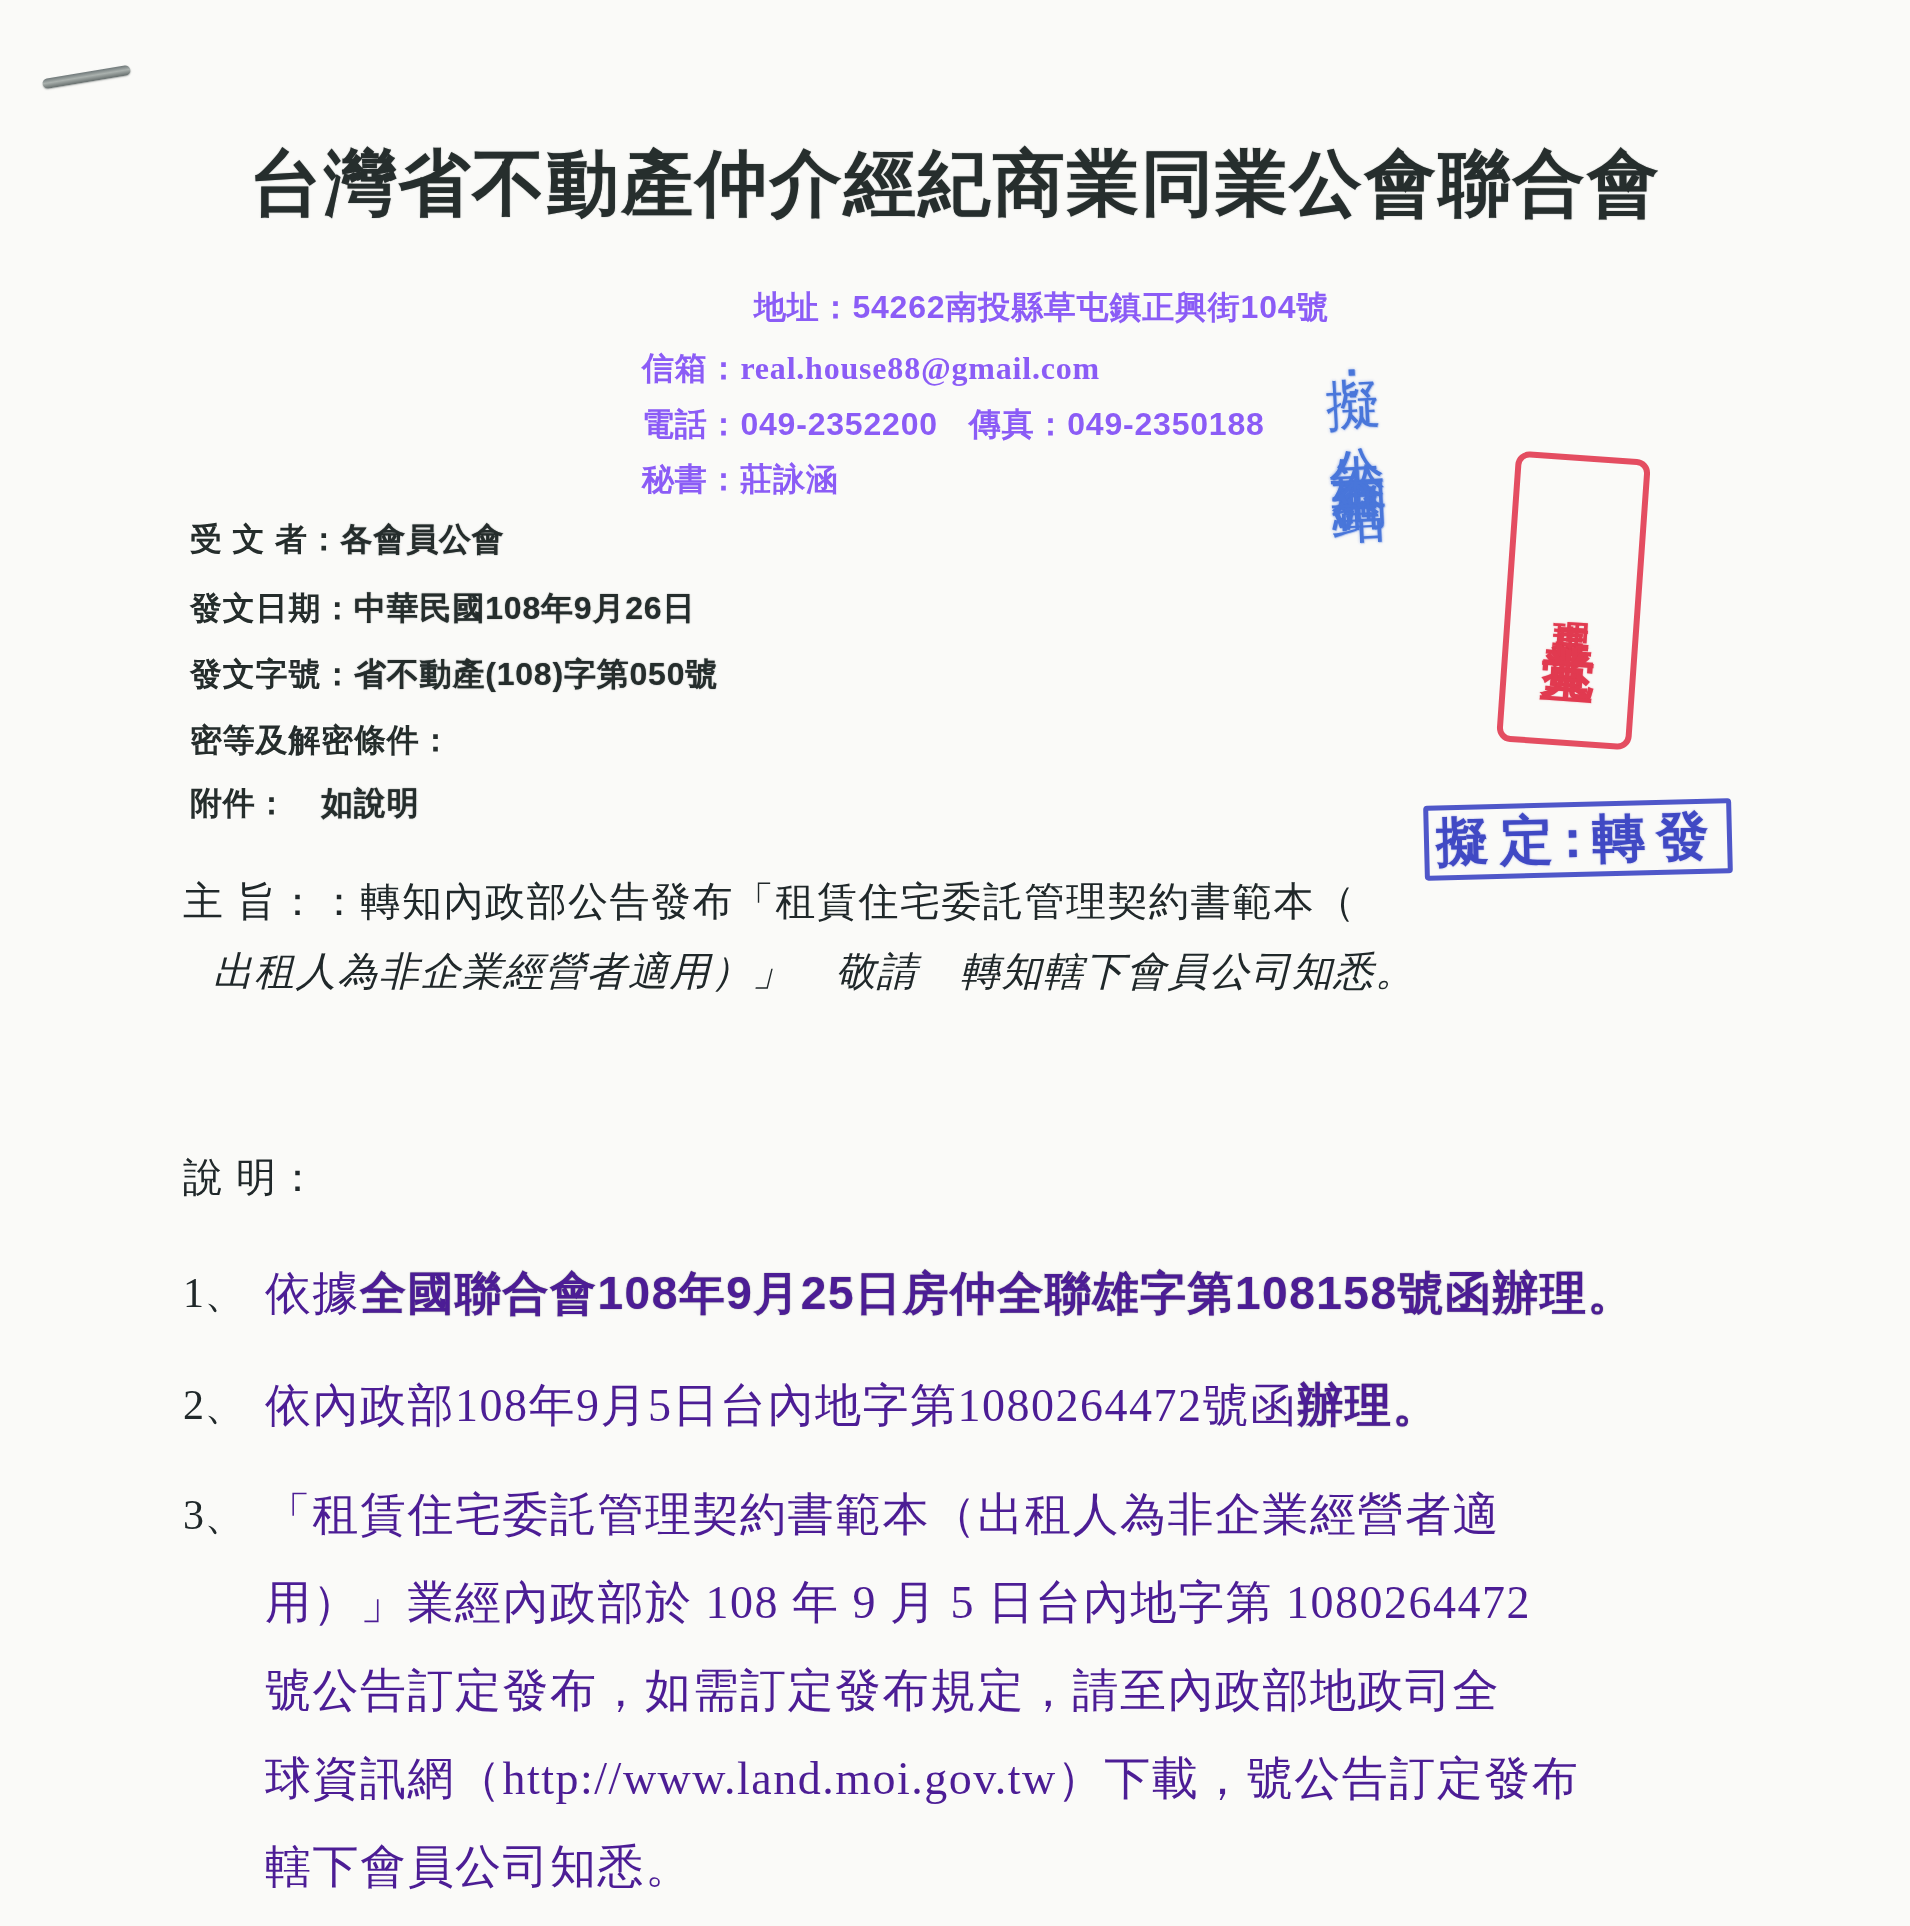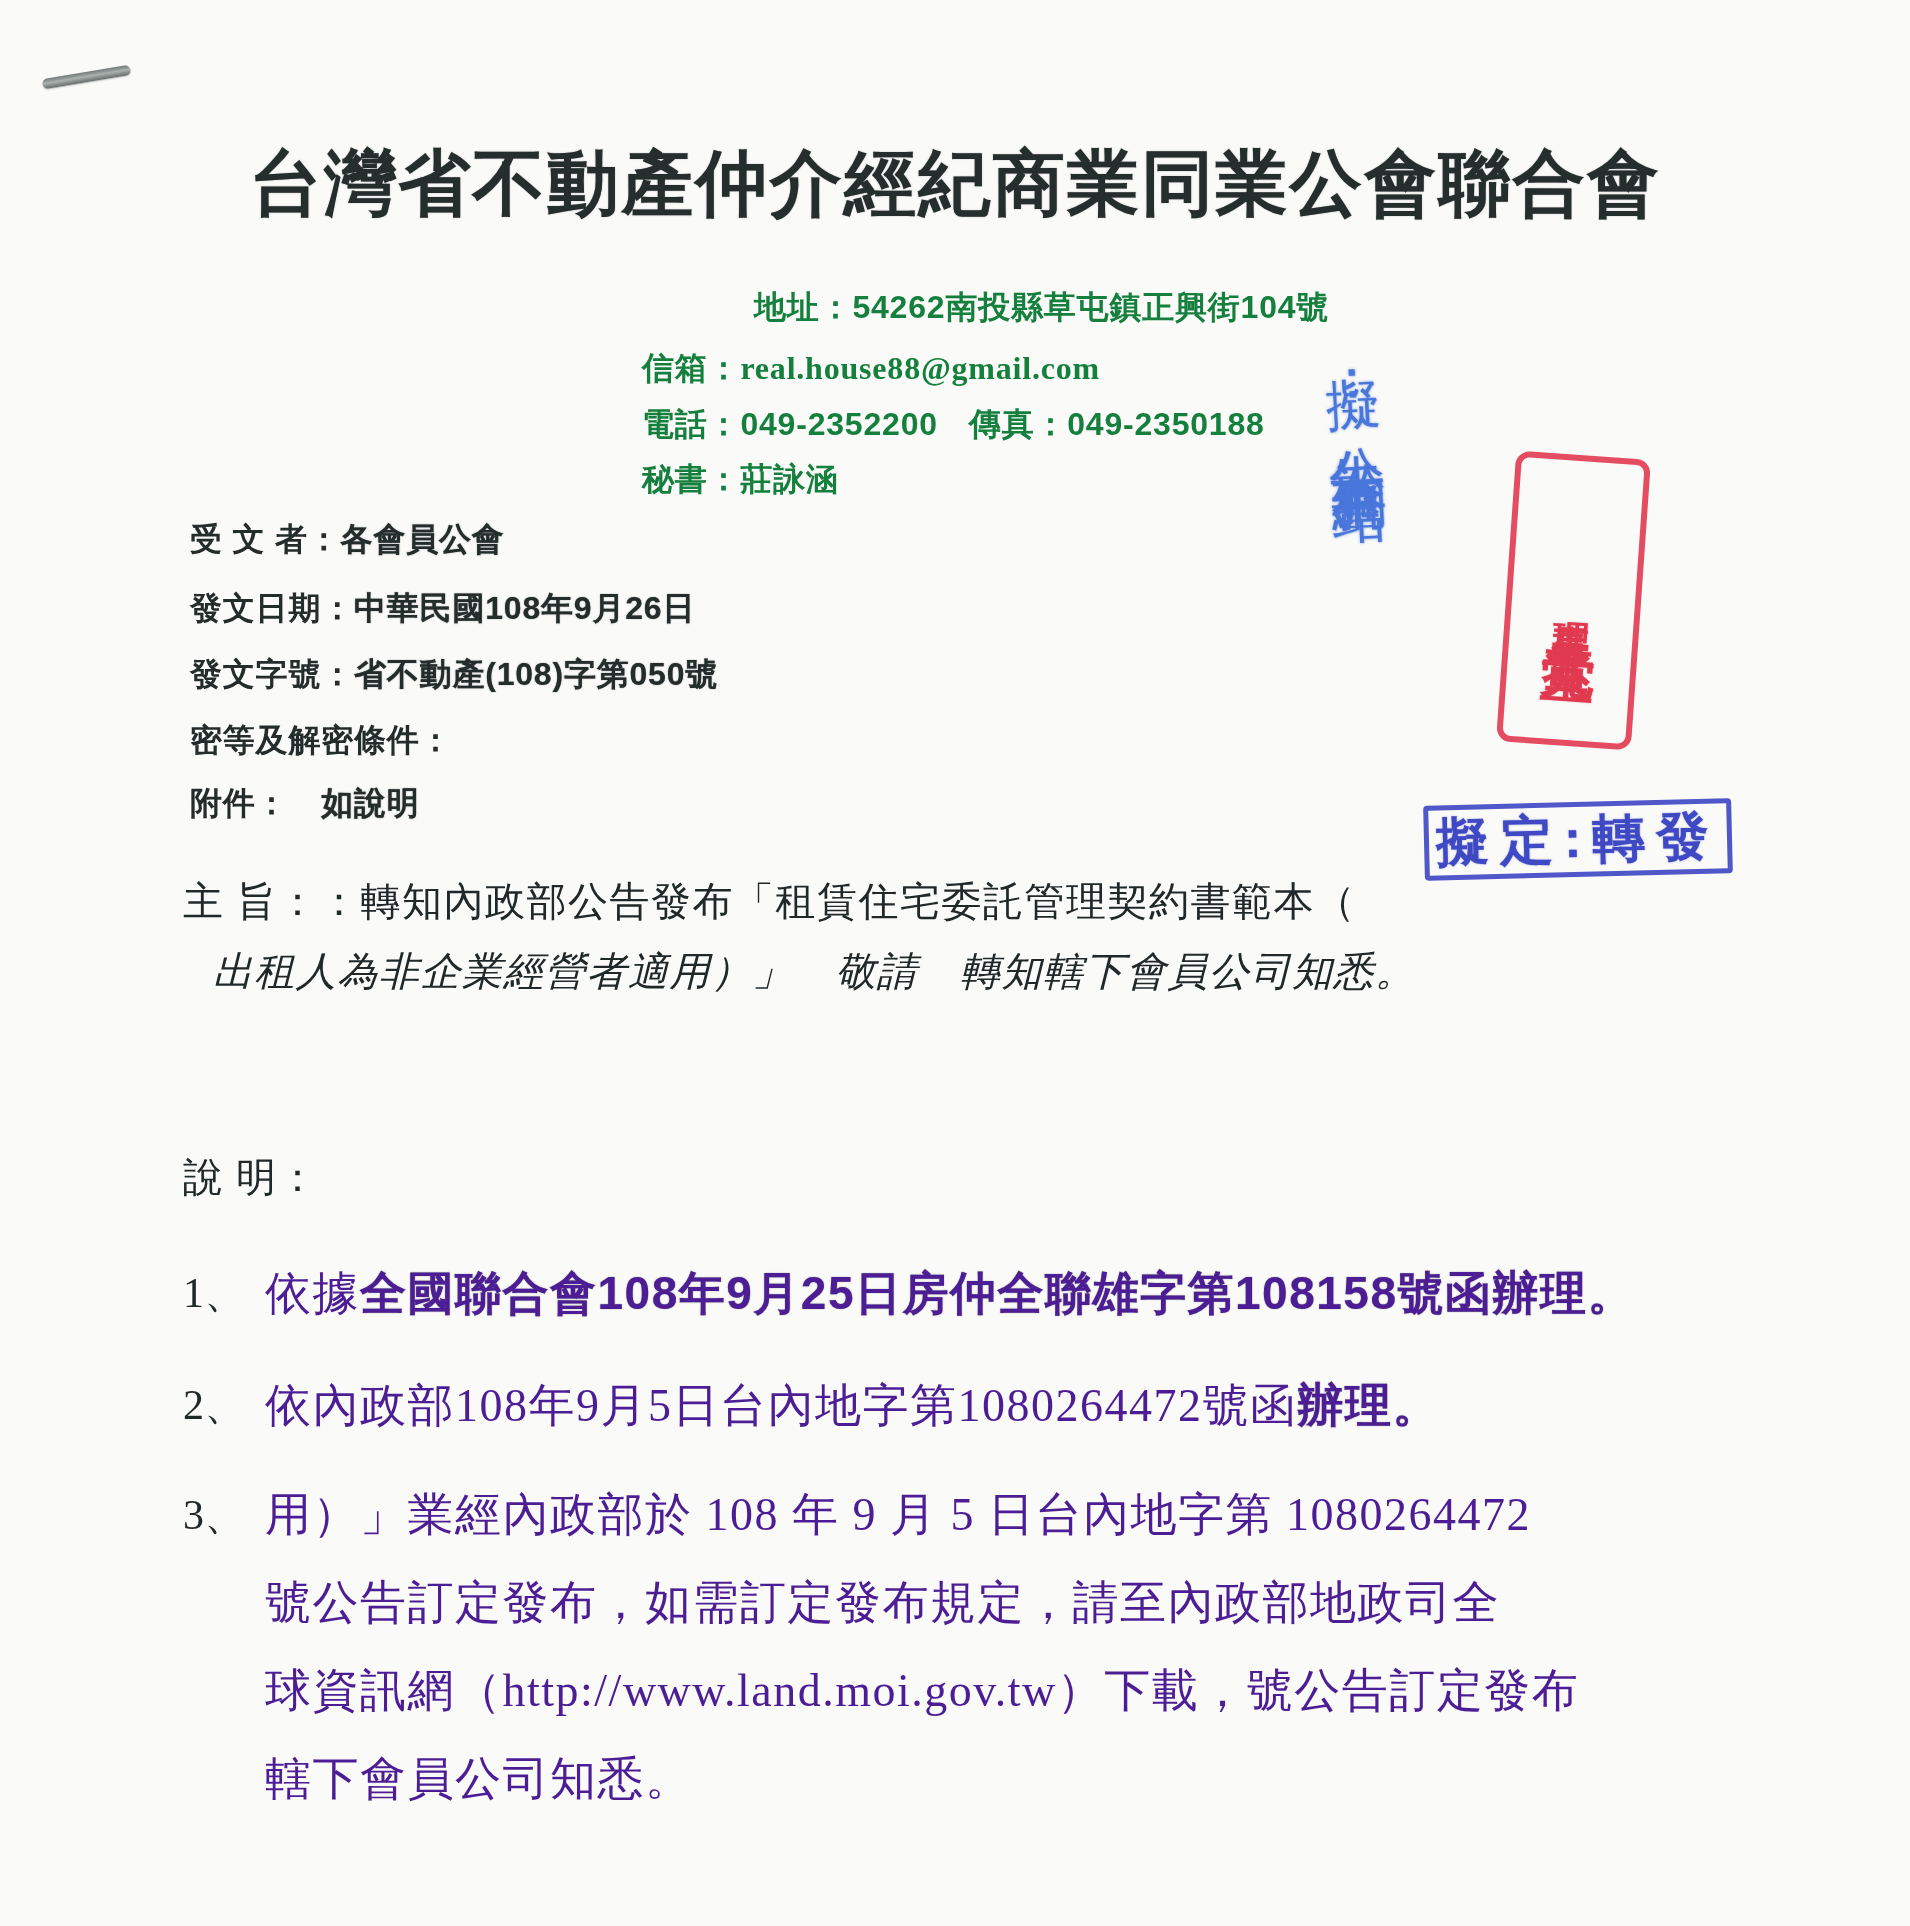--- a/index.html
+++ b/index.html
@@ -40,21 +40,21 @@
     color:#262e2d;
     text-shadow:0 0 1.2px rgba(38,46,45,.55);
     white-space:nowrap;
   }
 
   .contact-line{
     font-family:"Liberation Sans",sans-serif;
     font-weight:bold;
     font-size:32px;line-height:42px;
     letter-spacing:0.8px;
-    color:#15803d;
+    color:#8b5cf6;
     white-space:nowrap;
   }
   .fax-span{margin-left:31px;}
 
   .meta-row{
     font-family:"Liberation Sans",sans-serif;
     font-weight:bold;
     font-size:32px;line-height:46px;
     letter-spacing:0.8px;
     color:#252d2c;
@@ -196,19 +196,20 @@
 </div>
 <div class="abs item" style="left:183px;top:1361px;">
   <span class="item-no">2、</span>
   <div class="item-lines">
       <div class="tline"><span class="seg">依內政部108年9月5日台內地字第1080264472號函</span><span class="seg-b">辦理。</span></div>
     </div>
 </div>
 <div class="abs item" style="left:183px;top:1471px;">
   <span class="item-no">3、</span>
   <div class="item-lines">
+      <div class="tline"><span class="seg">「租賃住宅委託管理契約書範本（出租人為非企業經營者適</span></div>
       <div class="tline"><span class="seg">用）」業經內政部於 108 年 9 月 5 日台內地字第 1080264472</span></div>
       <div class="tline"><span class="seg">號公告訂定發布，如需訂定發布規定，請至內政部地政司全</span></div>
       <div class="tline"><span class="seg">球資訊網（http://www.land.moi.gov.tw）下載，號公告訂定發布</span></div>
       <div class="tline"><span class="seg">轄下會員公司知悉。</span></div>
     </div>
 </div>
 
 
 </body></html>

